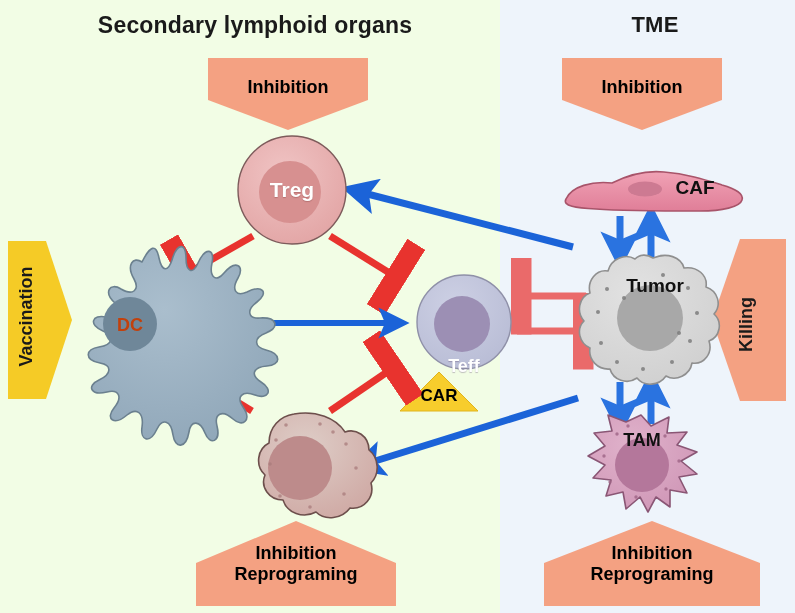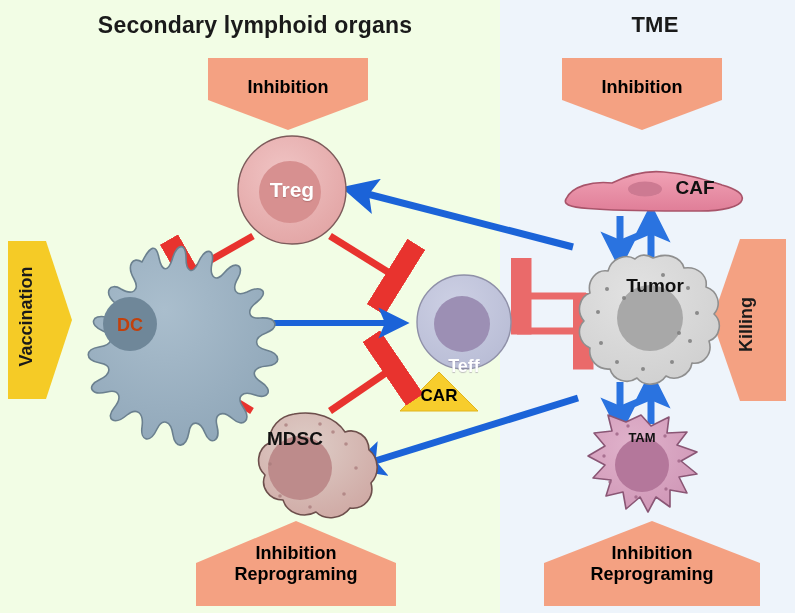--- a/index.html
+++ b/index.html
@@ -35,21 +35,21 @@
     pointer-events:none;
   }
   #lbl-treg{color:#ffffff;font-size:21px;left:247px;top:178px;width:90px;text-align:center;
             text-shadow:0 1px 1px rgba(120,60,60,.35);}
   #lbl-dc{color:#c2410c;font-size:18px;left:100px;top:315px;width:60px;text-align:center;}
   #lbl-teff{color:#ffffff;font-size:18px;left:424px;top:312px;width:80px;text-align:center;
             text-shadow:0 1px 1px rgba(90,70,110,.35);margin-top:44px;}
   #lbl-mdsc{color:#111111;font-size:19px;left:240px;top:428px;width:110px;text-align:center;}
   #lbl-caf{color:#111111;font-size:19px;left:660px;top:177px;width:70px;text-align:center;}
   #lbl-tumor{color:#111111;font-size:19px;left:600px;top:275px;width:110px;text-align:center;}
-  #lbl-tam{color:#111111;font-size:13px;left:597px;top:430px;width:90px;text-align:center;}
+  #lbl-tam{color:#111111;font-size:18px;left:597px;top:430px;width:90px;text-align:center;}
 
   
   .banner-text{
     position:absolute;
     font-weight:bold;
     color:#000000;
     text-align:center;
     white-space:pre-line;
     line-height:1.15;
     pointer-events:none;
@@ -316,18 +316,17 @@
   <div class="banner-text" id="txt-reprog-right">Inhibition
 Reprograming</div>
   <div class="banner-text" id="txt-car">CAR</div>
 
   <div class="vert-text" id="txt-vacc">Vaccination</div>
   <div class="vert-text" id="txt-kill">Killing</div>
 
   <div class="celllabel" id="lbl-treg">Treg</div>
   <div class="celllabel" id="lbl-dc">DC</div>
   <div class="celllabel" id="lbl-teff">Teff</div>
-  <div class="celllabel" id="lbl-mdsc">MDSC</div>
   <div class="celllabel" id="lbl-caf">CAF</div>
   <div class="celllabel" id="lbl-tumor">Tumor</div>
   <div class="celllabel" id="lbl-tam">TAM</div>
 
 </div>
 
 </body></html>

